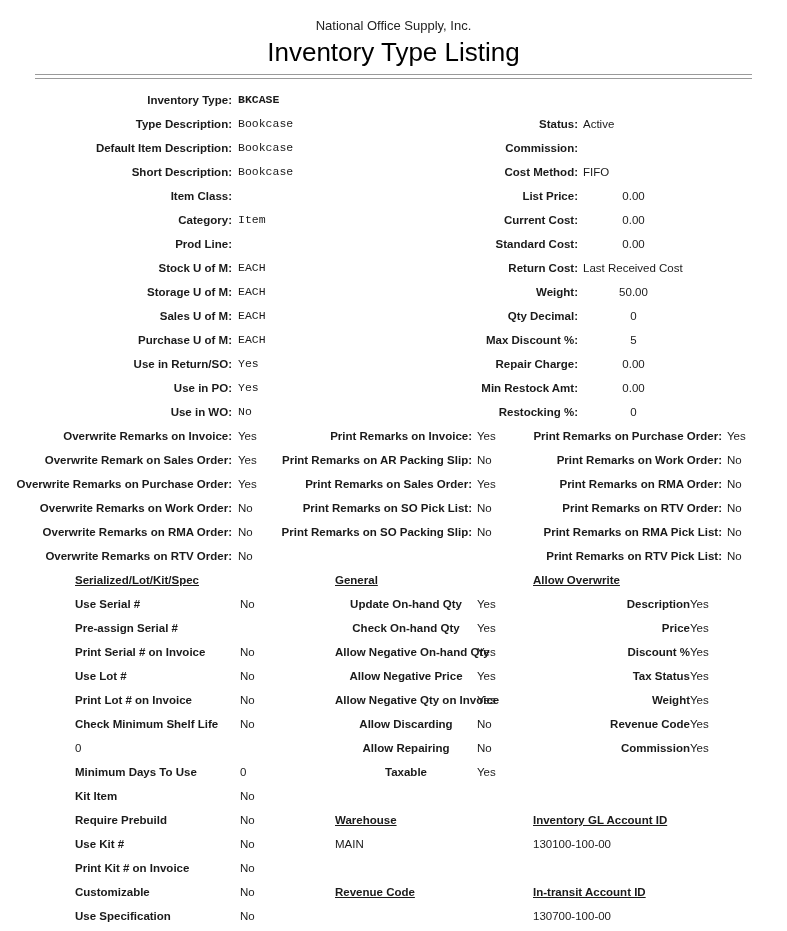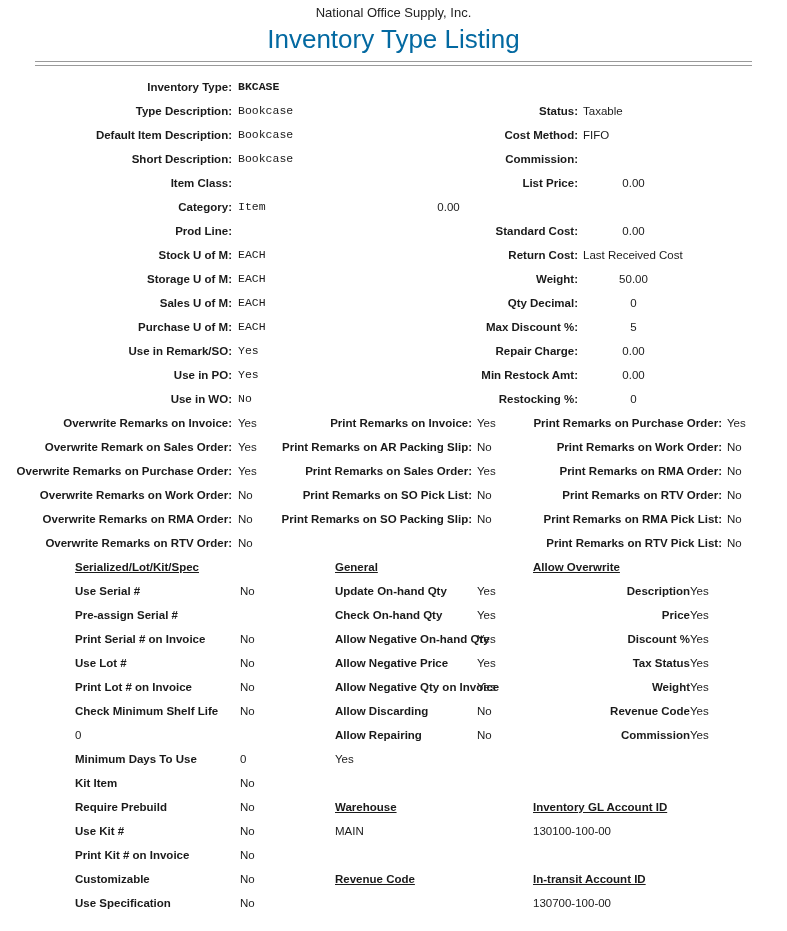--- a/index.html
+++ b/index.html
@@ -1,19 +1,19 @@
 <!DOCTYPE html>
 <html><head>
 <meta charset="utf-8">
 <style>
   html,body{margin:0;padding:0;background:#ffffff;}
   body{font-family:"Liberation Sans","DejaVu Sans",sans-serif;color:#1a1a1a;font-size:11.5px;}
   .page{width:787px;height:931px;background:#fff;overflow:hidden;position:relative;}
-  .company{text-align:center;padding-top:5px;font-size:13px;color:#222;line-height:16px;}
-  .title{text-align:center;font-size:26px;font-weight:400;color:#0369a1;margin-top:3px;line-height:30px;}
+  .company{text-align:center;padding-top:18px;font-size:13px;color:#222;line-height:16px;}
+  .title{text-align:center;font-size:26px;font-weight:400;color:#000000;margin-top:3px;line-height:30px;}
   .rule{margin:7px 35px 0 35px;height:3px;border-top:1px solid #9a9a9a;border-bottom:1px solid #9a9a9a;}
   .row{height:24px;line-height:24px;display:flex;white-space:nowrap;}
   .lbl{font-weight:bold;text-align:right;flex:0 0 auto;}
   .val{flex:0 0 auto;overflow:visible;}
   .val.strong{font-weight:bold;}
   
   .top{display:flex;margin-top:9px;}
   .half{flex:0 0 auto;}
   .half.left{width:393px;}
   .half.right{width:394px;}
@@ -29,21 +29,21 @@
   .rcol2{width:239px;} .rcol2 .lbl{width:194px;} .rcol2 .val{margin-left:5px;}
   .rcol3{width:270px;} .rcol3 .lbl{width:205px;} .rcol3 .val{margin-left:5px;}
   
   .checklist{display:flex;margin-left:75px;}
   .clcol{flex:0 0 auto;}
   .cla{width:225px;}
   .clb{width:192px;margin-left:35px;}
   .clc{width:217px;margin-left:6px;}
   .lbl2{font-weight:bold;text-align:left;flex:0 0 auto;}
   .cla .lbl2{width:165px;}
-  .clb .lbl2{width:142px;}
+  .clb .lbl2{width:142px;text-align:center;}
   .clc .lbl2{width:157px;text-align:right;}
   .heading{font-weight:bold;text-decoration:underline;}
   .plain{font-weight:normal;}
 </style>
 </head>
 <body>
 
 <div class="page">
 
   <div class="company">National Office Supply, Inc.</div>
@@ -90,51 +90,52 @@
         </div>
         <div class="row">
           <span class="lbl">Sales U of M:</span>
           <span class="val">EACH</span>
         </div>
         <div class="row">
           <span class="lbl">Purchase U of M:</span>
           <span class="val">EACH</span>
         </div>
         <div class="row">
-          <span class="lbl">Use in Remark/SO:</span>
+          <span class="lbl">Use in Return/SO:</span>
           <span class="val">Yes</span>
         </div>
         <div class="row">
           <span class="lbl">Use in PO:</span>
           <span class="val">Yes</span>
         </div>
         <div class="row">
           <span class="lbl">Use in WO:</span>
           <span class="val">No</span>
         </div>
       </div>
     <div class="half right" id="top-right">
       <div class="row"></div>
     <div class="row">
           <span class="lbl">Status:</span>
-          <span class="val">Taxable</span>
+          <span class="val">Active</span>
+        </div>
+        <div class="row">
+          <span class="lbl">Commission:</span>
+          <span class="val"></span>
         </div>
         <div class="row">
           <span class="lbl">Cost Method:</span>
           <span class="val">FIFO</span>
         </div>
         <div class="row">
-          <span class="lbl">Commission:</span>
-          <span class="val"></span>
-        </div>
-        <div class="row">
           <span class="lbl">List Price:</span>
           <span class="val num">0.00</span>
         </div>
         <div class="row">
+          <span class="lbl">Current Cost:</span>
           <span class="val num">0.00</span>
         </div>
         <div class="row">
           <span class="lbl">Standard Cost:</span>
           <span class="val num">0.00</span>
         </div>
         <div class="row">
           <span class="lbl">Return Cost:</span>
           <span class="val">Last Received Cost</span>
         </div>
@@ -329,20 +330,21 @@
         </div>
         <div class="row">
           <span class="lbl2">Allow Discarding</span>
           <span class="val">No</span>
         </div>
         <div class="row">
           <span class="lbl2">Allow Repairing</span>
           <span class="val">No</span>
         </div>
         <div class="row">
+          <span class="lbl2">Taxable</span>
           <span class="val">Yes</span>
         </div>
         <div class="row"></div>
         <div class="row">
           <span class="heading">Warehouse</span>
         </div>
         <div class="row">
           <span class="plain">MAIN</span>
         </div>
         <div class="row"></div>

